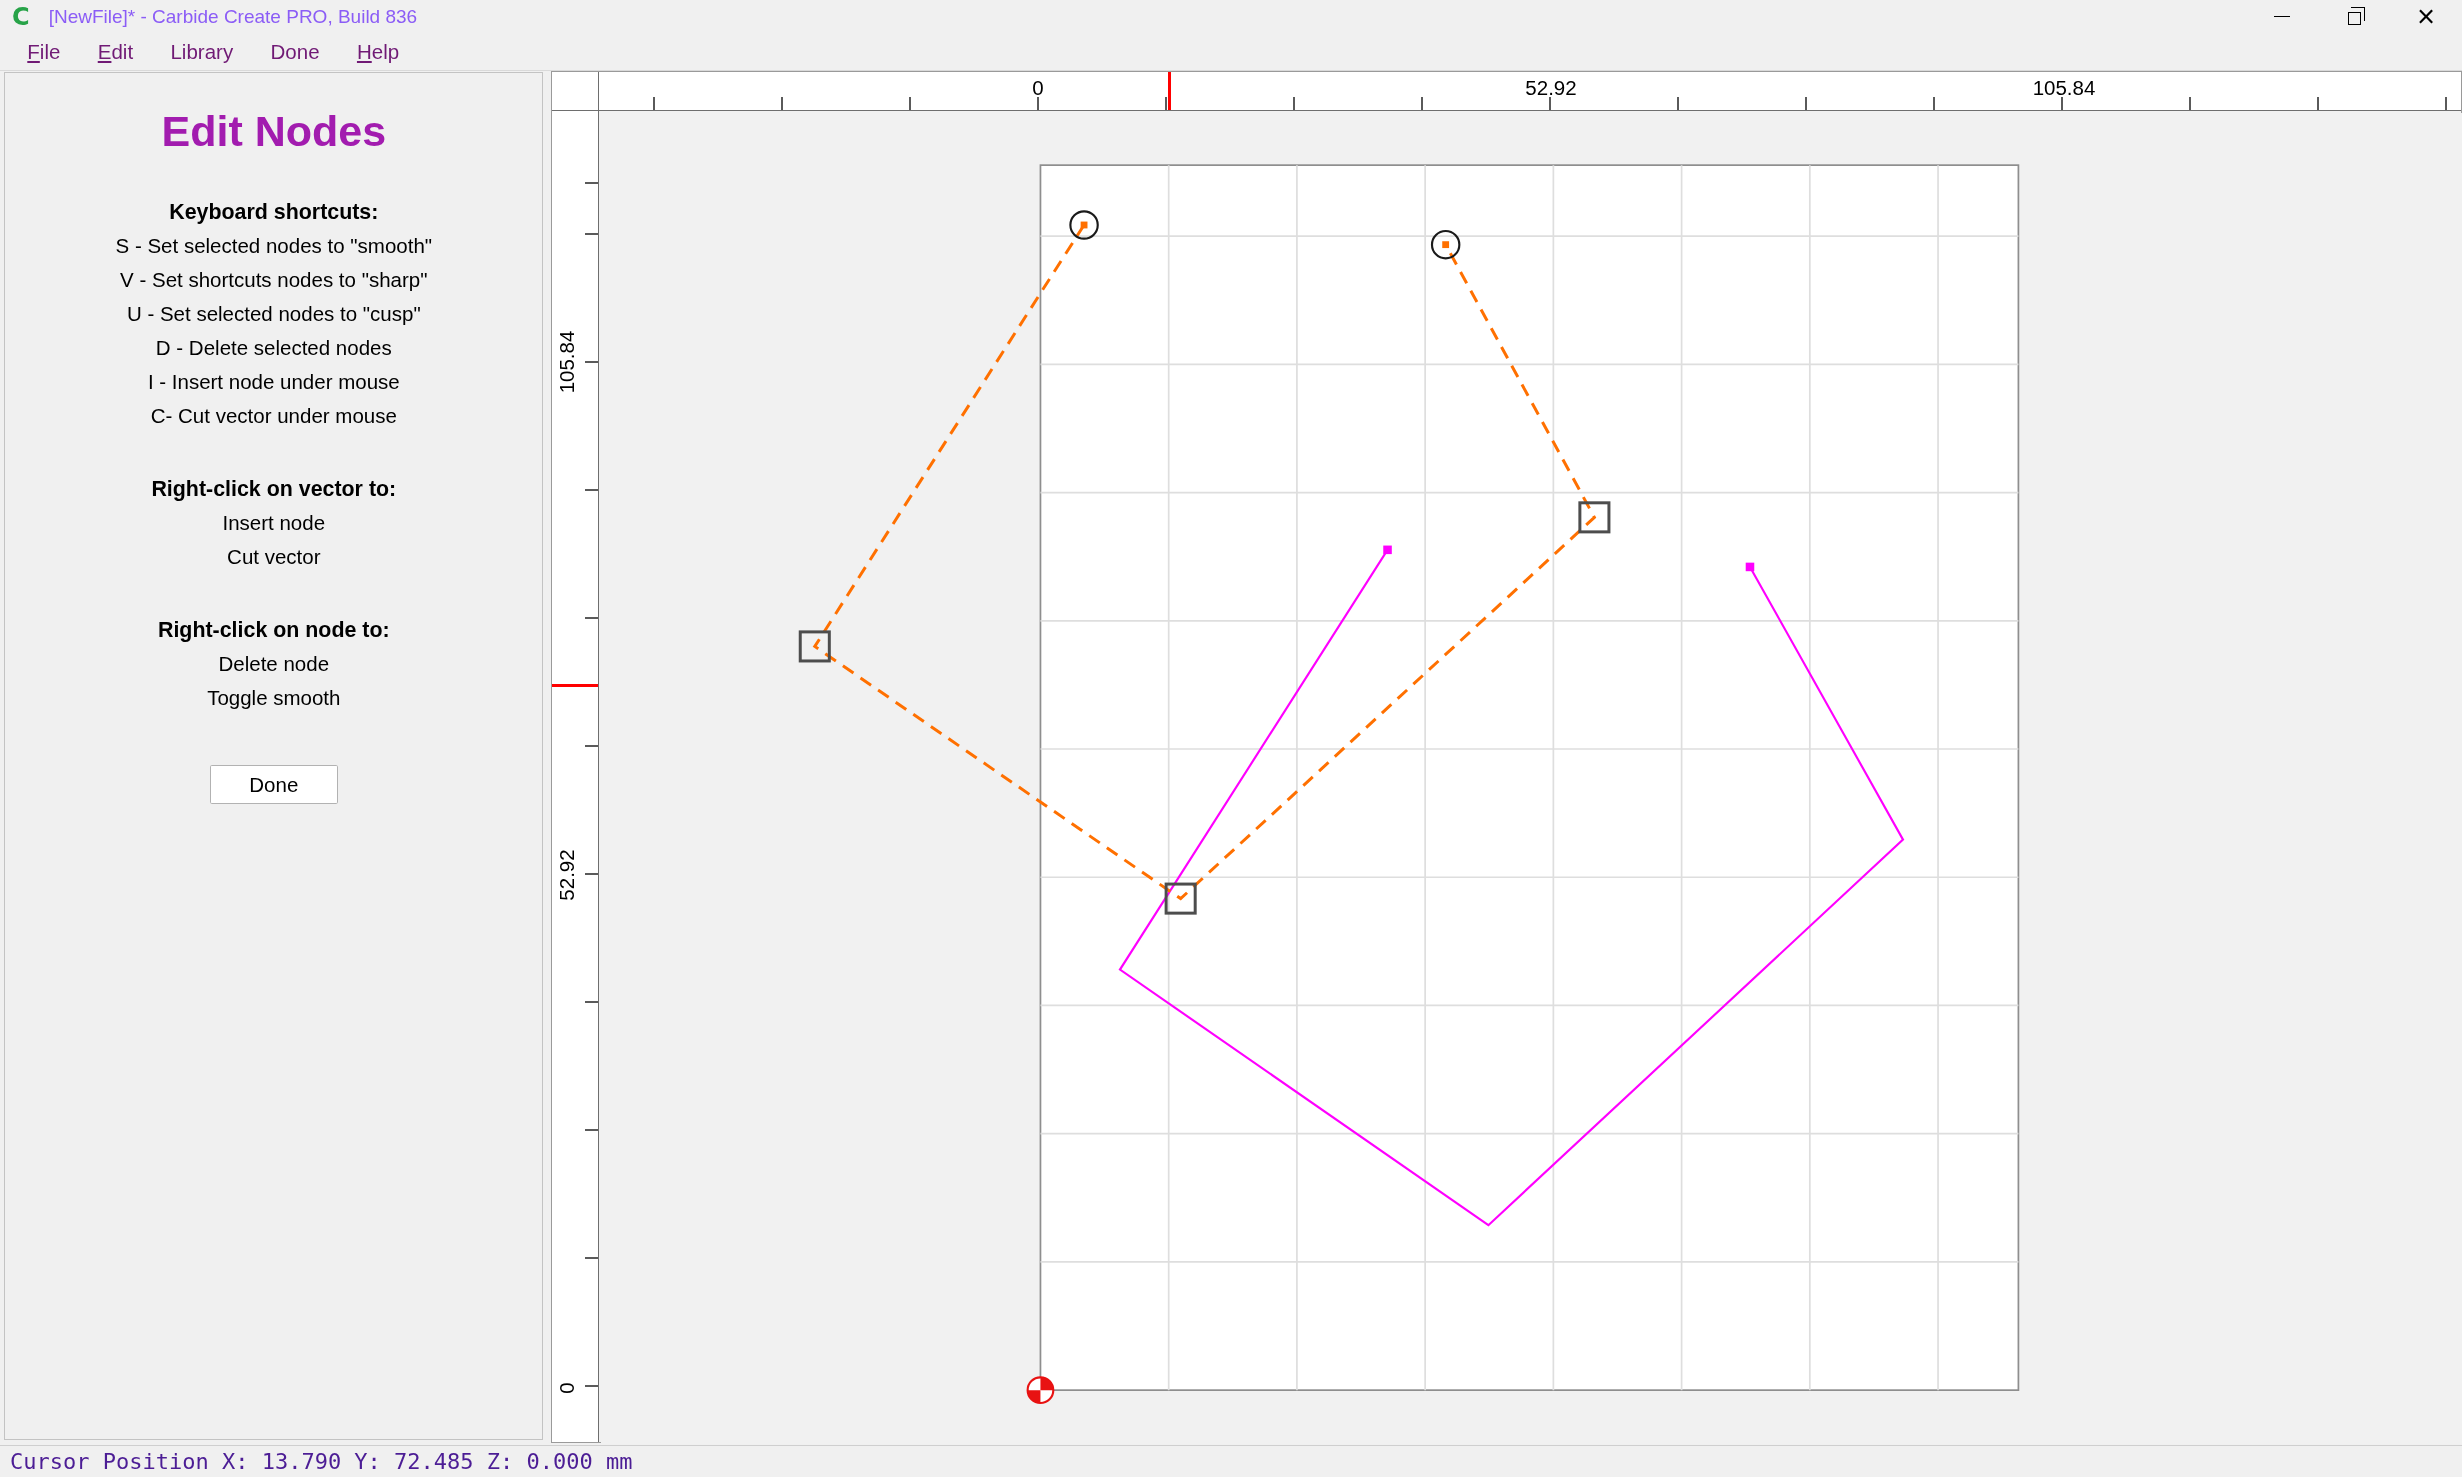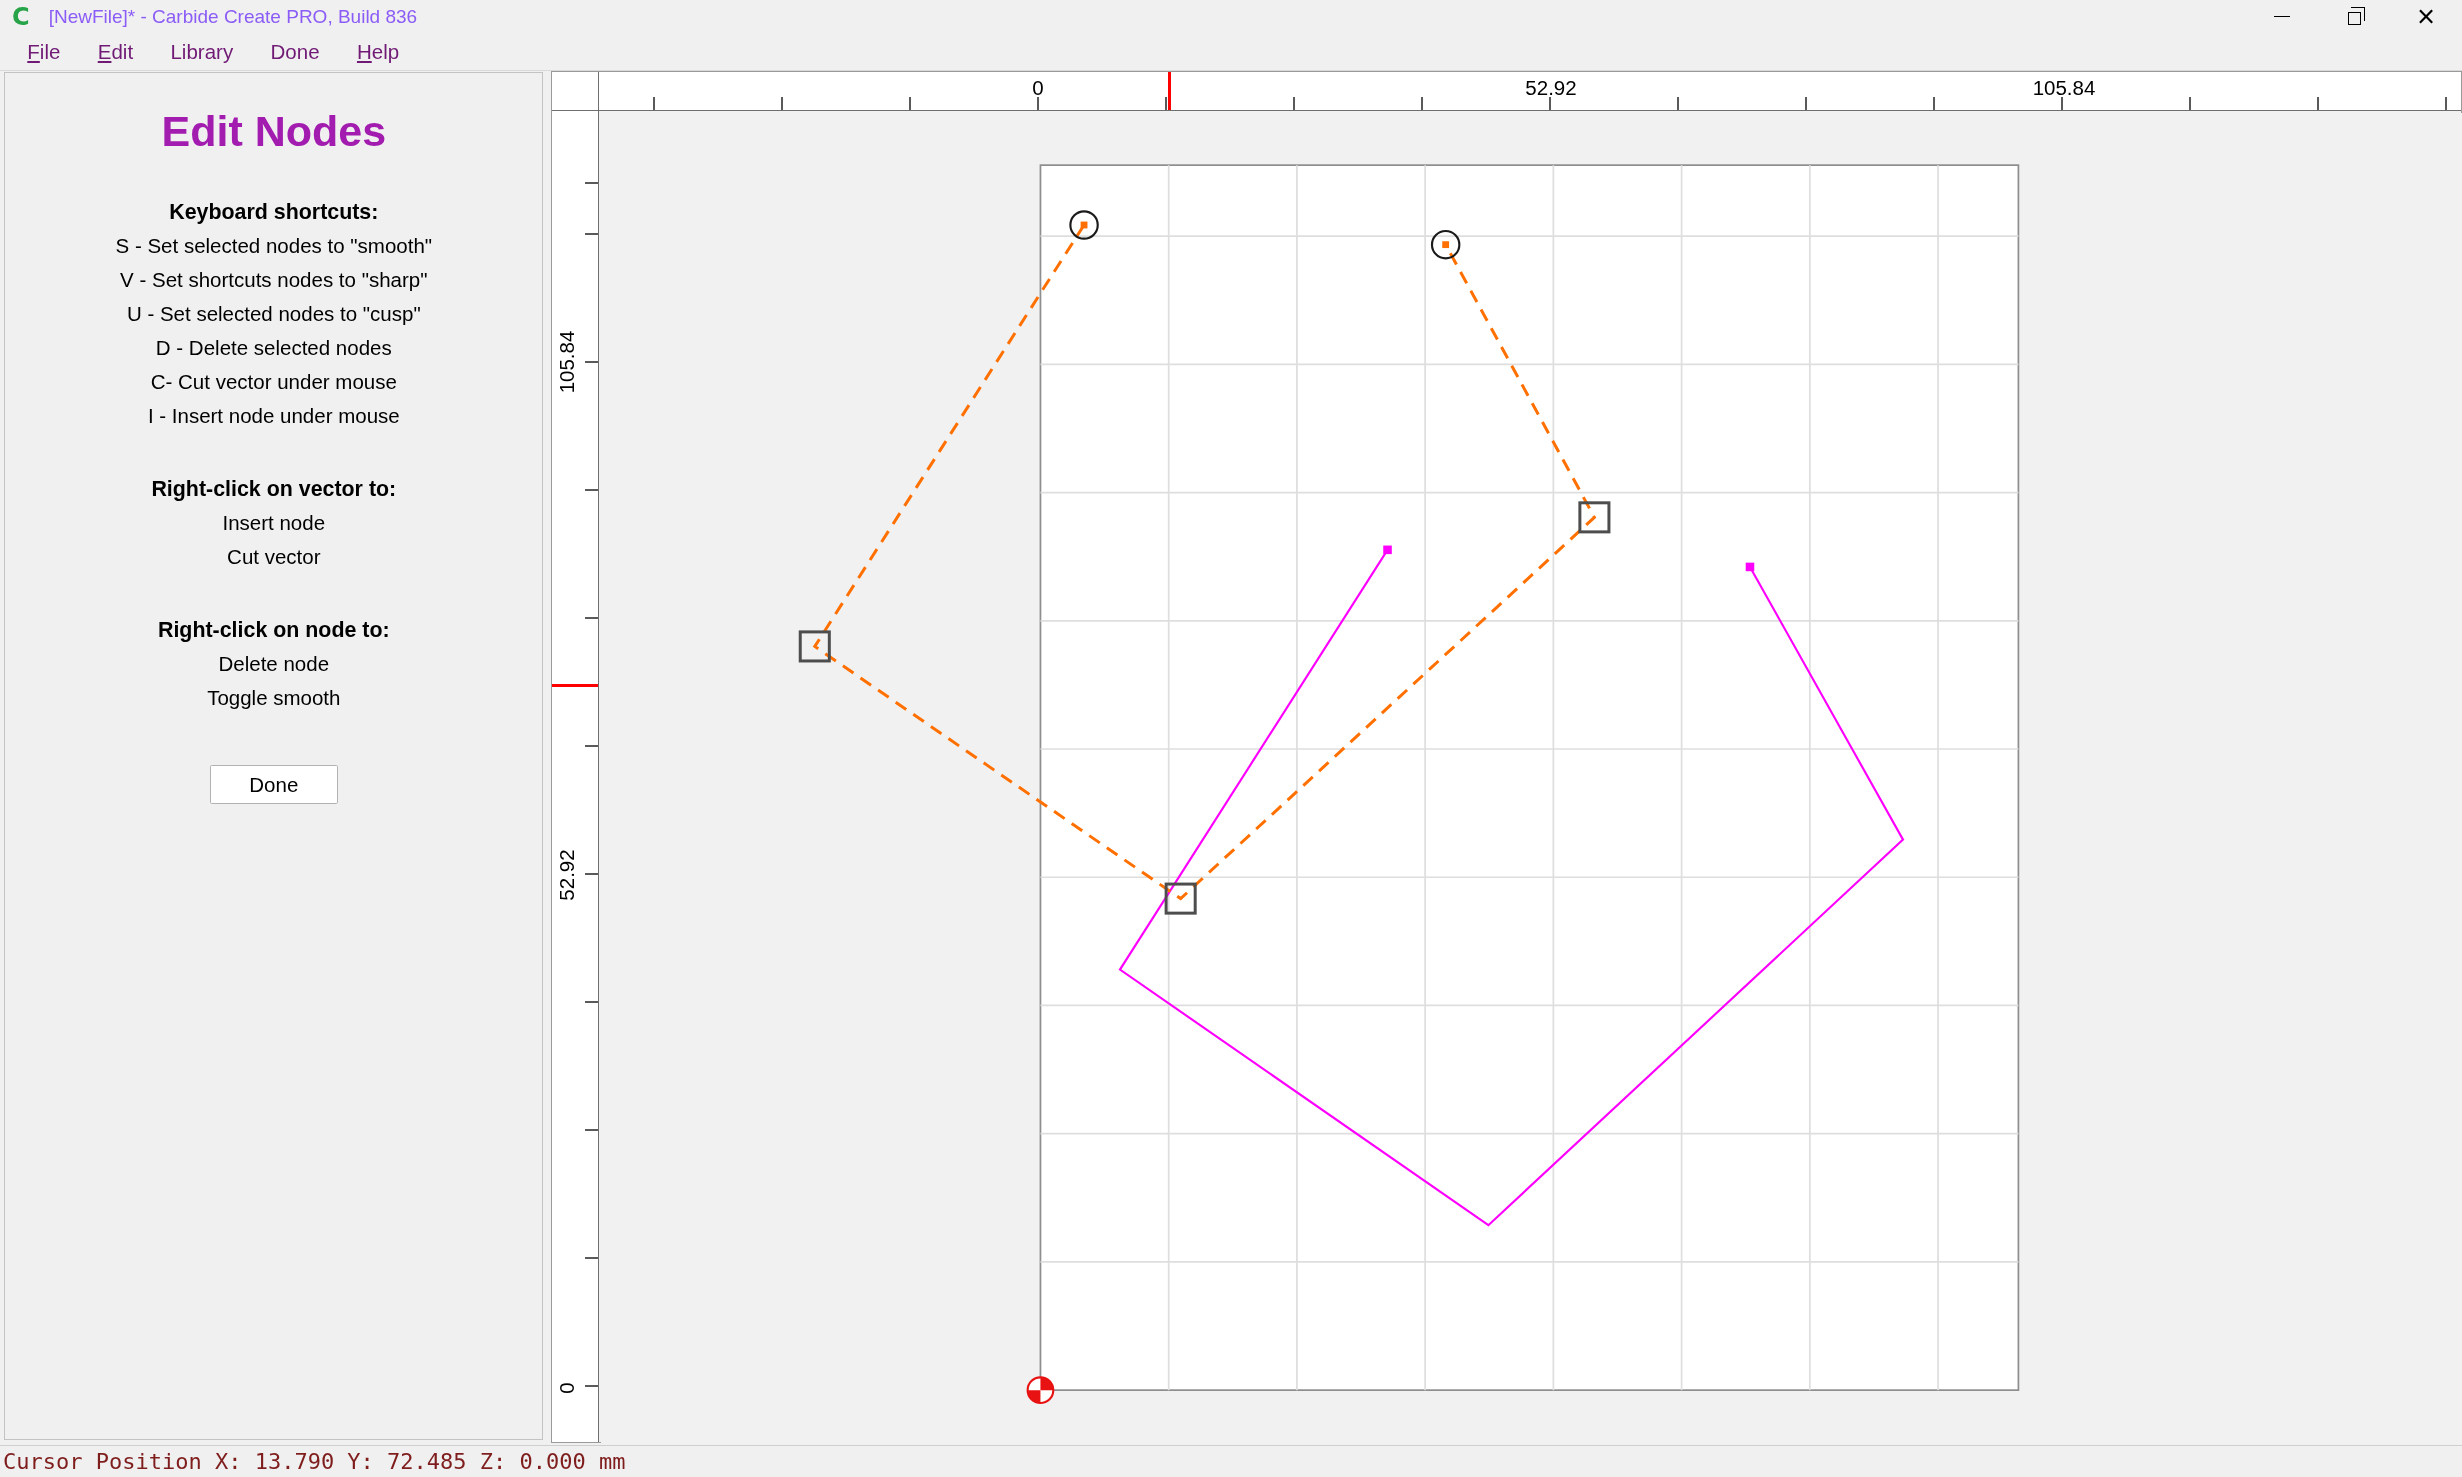--- a/index.html
+++ b/index.html
@@ -57,21 +57,21 @@
   .vlabel { position:absolute; left:14.5px; transform:translate(-50%,-50%) rotate(-90deg);
             font-size:20.5px; color:#000; white-space:nowrap; }
   .hmarker { position:absolute; top:0; height:39px; width:3.4px; background:#ff0000; }
   .vmarker { position:absolute; left:0; width:47px; height:3.4px; background:#ff0000; }
   .draw { position:absolute; left:49px; top:41px; width:1862px; height:1331px; background:#f1f1f1; }
   .draw svg { display:block; width:1862px; height:1331px; }
 
   
   .statusbar { position:absolute; left:0; top:1445px; width:2462px; height:32.5px; background:#f0f0f0;
                border-top:0.9px solid #cfcfcf; display:flex; align-items:center; }
-  .statusbar span { font-family:"DejaVu Sans Mono", monospace; font-size:22px; color:#7f1d1d; margin-left:3px; }
+  .statusbar span { font-family:"DejaVu Sans Mono", monospace; font-size:22px; color:#4c1d95; margin-left:10px; }
 </style>
 </head>
 <body>
 
 <div id="window">
 
   <div class="titlebar">
     <span class="app-icon">C</span>
     <span class="title">[NewFile]* - Carbide Create PRO, Build 836</span>
     <div class="winbtns">
@@ -96,22 +96,22 @@
     </div>
 
   <div class="panel">
     <div class="panel-title">Edit Nodes</div>
     <div id="panel-sections">
         <div class="sec-header">Keyboard shortcuts:</div>
         <div class="sec-line">S - Set selected nodes to "smooth"</div>
         <div class="sec-line">V - Set shortcuts nodes to "sharp"</div>
         <div class="sec-line">U - Set selected nodes to "cusp"</div>
         <div class="sec-line">D - Delete selected nodes</div>
+        <div class="sec-line">I - Insert node under mouse</div>
         <div class="sec-line">C- Cut vector under mouse</div>
-        <div class="sec-line">I - Insert node under mouse</div>
         <div class="sec-header">Right-click on vector to:</div>
         <div class="sec-line">Insert node</div>
         <div class="sec-line">Cut vector</div>
         <div class="sec-header">Right-click on node to:</div>
         <div class="sec-line">Delete node</div>
         <div class="sec-line">Toggle smooth</div>
       </div>
     <button class="done">Done</button>
   </div>
 

